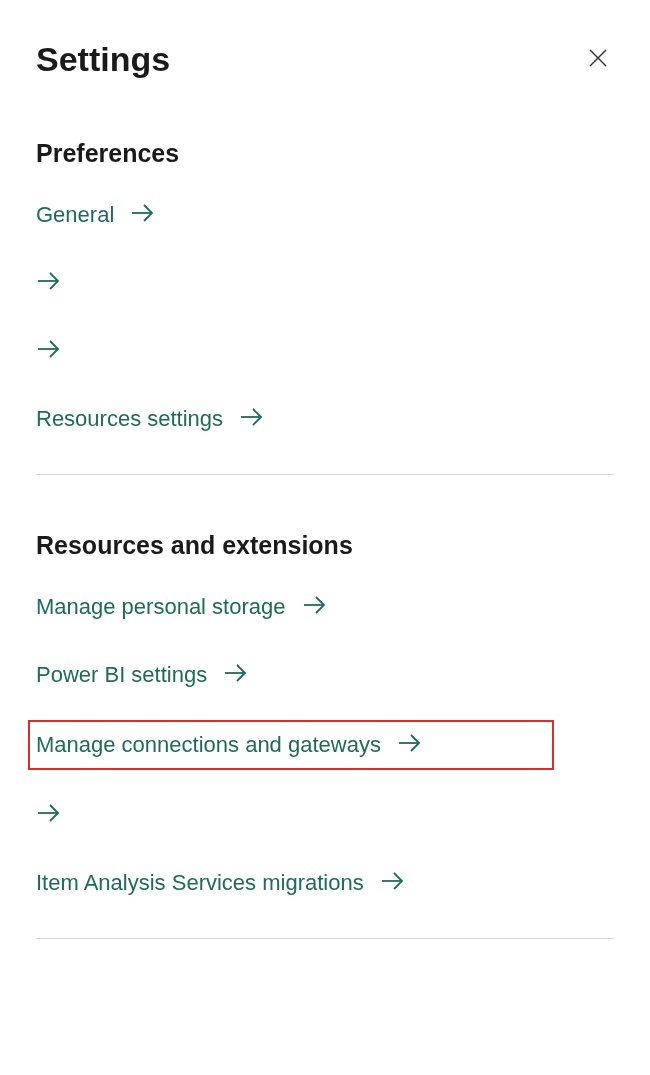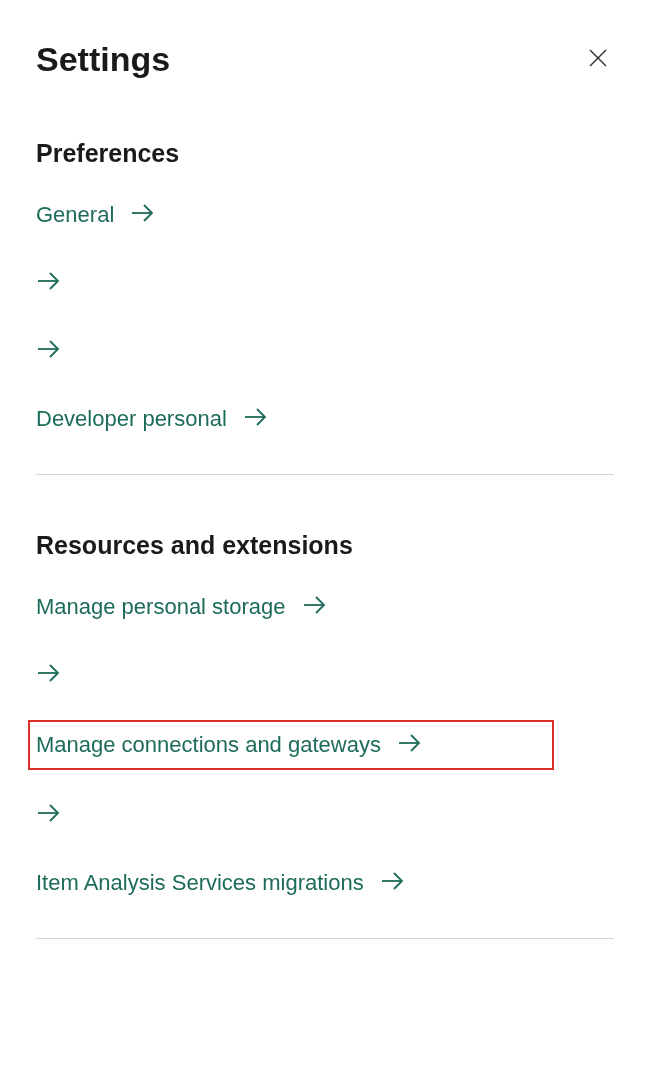--- a/index.html
+++ b/index.html
@@ -126,21 +126,21 @@
 <div class="link-item">
   <span class="arrow-icon">
     <svg viewBox="0 0 26 22">
         <line x1="2" y1="11" x2="22" y2="11"></line>
         <polyline points="14,3 22,11 14,19"></polyline>
       </svg>
   </span>
 </div>
 
 <div class="link-item">
-  <span class="link-label">Developer personal</span>
+  <span class="link-label">Resources settings</span>
   <span class="arrow-icon">
     <svg viewBox="0 0 26 22">
         <line x1="2" y1="11" x2="22" y2="11"></line>
         <polyline points="14,3 22,11 14,19"></polyline>
       </svg>
   </span>
 </div>
 
 <hr class="divider">
 
@@ -150,20 +150,21 @@
   <span class="link-label">Manage personal storage</span>
   <span class="arrow-icon">
     <svg viewBox="0 0 26 22">
         <line x1="2" y1="11" x2="22" y2="11"></line>
         <polyline points="14,3 22,11 14,19"></polyline>
       </svg>
   </span>
 </div>
 
 <div class="link-item">
+  <span class="link-label">Power BI settings</span>
   <span class="arrow-icon">
     <svg viewBox="0 0 26 22">
         <line x1="2" y1="11" x2="22" y2="11"></line>
         <polyline points="14,3 22,11 14,19"></polyline>
       </svg>
   </span>
 </div>
 
 <div class="link-item highlighted">
   <span class="link-label">Manage connections and gateways</span>

